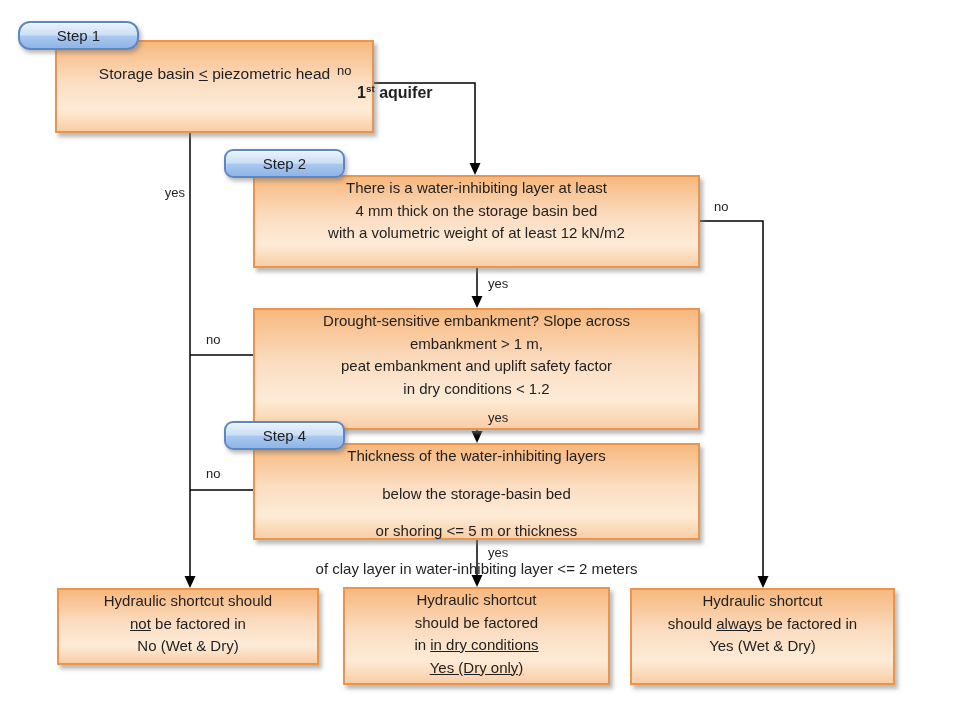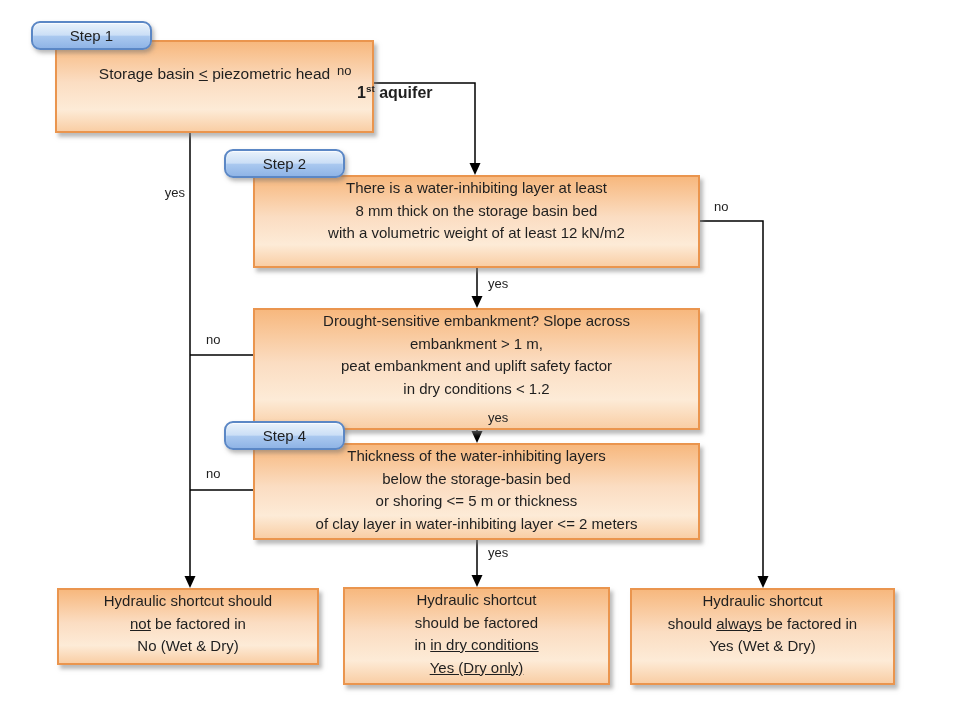--- a/index.html
+++ b/index.html
@@ -16,32 +16,32 @@
     display:flex;flex-direction:column;justify-content:flex-start;align-items:center;
     text-align:center;font-size:15px;line-height:22.5px;
   }
   .ln{white-space:nowrap;}
   .u{text-decoration:underline;}
   .b{font-weight:bold;}
   sup{font-size:.62em;line-height:0;}
   #box-step1{left:55px;top:40px;width:319px;height:93px;justify-content:flex-start;padding-top:21px;font-size:15.5px;}
   #box-step2{left:253px;top:175px;width:447px;height:93px;}
   #box-step3{left:253px;top:308px;width:447px;height:122px;}
-  #box-step4{left:253px;top:443px;width:447px;height:97px;}
+  #box-step4{left:253px;top:443px;width:447px;height:97px;gap:15px;}
   #box-result-no{left:57px;top:588px;width:262px;height:77px;}
   #box-result-dry{left:343px;top:587px;width:267px;height:98px;}
   #box-result-always{left:630px;top:588px;width:265px;height:97px;}
   .badge{
     position:absolute;box-sizing:border-box;z-index:3;width:121px;height:29px;
     border:2px solid var(--badge-border,#5B87C5);border-radius:9px;
     background:linear-gradient(180deg,#E9F2FB 0%,#CBDFF6 48%,#A9C8EF 54%,#8FB4E6 100%);
     box-shadow:2px 3px 4px rgba(110,110,110,.5), inset 0 1px 1px rgba(255,255,255,.75);
     display:flex;align-items:center;justify-content:center;font-size:15px;
   }
-  #badge-step1{left:31px;top:21px;}
+  #badge-step1{left:18px;top:21px;border-radius:12px;}
   #badge-step2{left:224px;top:149px;}
   #badge-step3{left:224px;top:285px;}
   #badge-step4{left:224px;top:421px;}
   .lbl{position:absolute;z-index:2;font-size:13px;}
   #lbl-step1-no{left:337px;top:63px;}
   #lbl-aquifer{left:357px;top:84px;font-size:16px;}
   #lbl-step1-yes{left:152px;top:185px;width:33px;text-align:right;}
   #lbl-step2-no{left:714px;top:199px;}
   #lbl-step2-yes{left:488px;top:276px;}
   #lbl-step3-no{left:206px;top:332px;}
@@ -69,21 +69,21 @@
     <polygon points="757.5,576 768.5,576 763,588" fill="#000000" stroke="none"></polygon>
     <path d="M253 355 H190"></path>
     <path d="M253 490 H190"></path>
   </svg>
 
   <div class="obox" id="box-step1">
       <div class="ln"><span>Storage basin </span><span class="u">&lt;</span><span> piezometric head</span></div>
     </div>
   <div class="obox" id="box-step2">
       <div class="ln"><span>There is a water-inhibiting layer at least</span></div>
-      <div class="ln"><span>8 mm thick on the storage basin bed</span></div>
+      <div class="ln"><span>4 mm thick on the storage basin bed</span></div>
       <div class="ln"><span>with a volumetric weight of at least 12 kN/m2</span></div>
     </div>
   <div class="obox" id="box-step3">
       <div class="ln"><span>Drought-sensitive embankment? Slope across</span></div>
       <div class="ln"><span>embankment &gt; 1 m,</span></div>
       <div class="ln"><span>peat embankment and uplift safety factor</span></div>
       <div class="ln"><span>in dry conditions &lt; 1.2</span></div>
     </div>
   <div class="obox" id="box-step4">
       <div class="ln"><span>Thickness of the water-inhibiting layers</span></div>

